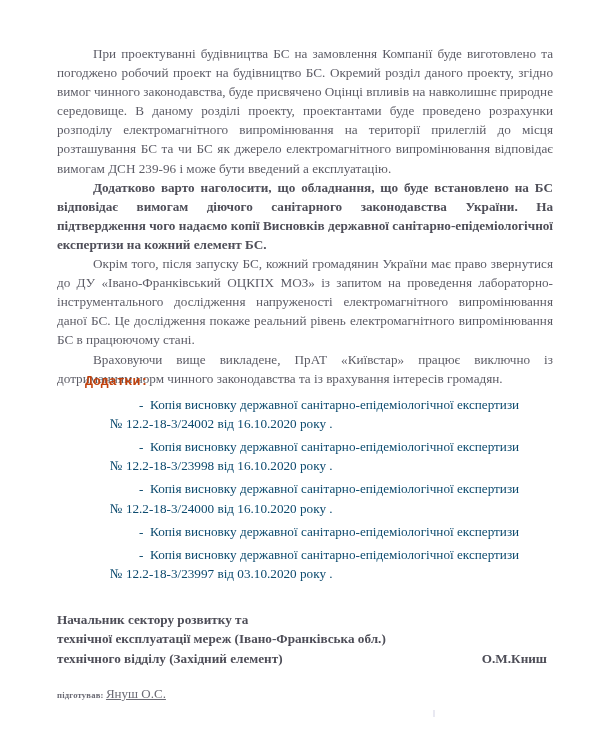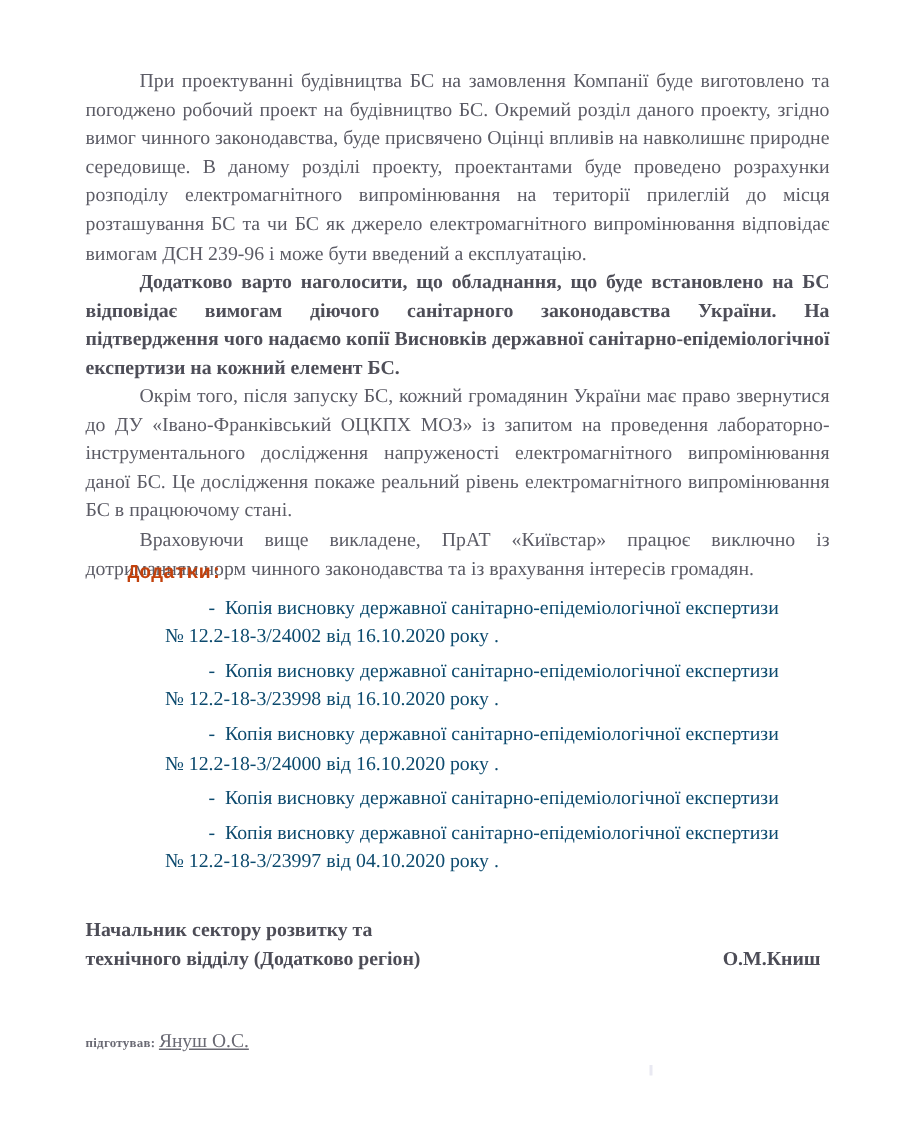--- a/index.html
+++ b/index.html
@@ -146,28 +146,29 @@
       <span class="ln1"><span>-</span>&nbsp; <span>Копія висновку державної санітарно-епідеміологічної експертизи</span></span>
       <span class="ln2">№ 12.2-18-3/24000 від 16.10.2020 року .</span>
     </div>
 
     <div class="attach-item">
       <span class="ln1"><span>-</span>&nbsp; <span>Копія висновку державної санітарно-епідеміологічної експертизи</span></span>
     </div>
 
     <div class="attach-item">
       <span class="ln1"><span>-</span>&nbsp; <span>Копія висновку державної санітарно-епідеміологічної експертизи</span></span>
-      <span class="ln2">№ 12.2-18-3/23997 від 04.10.2020 року .</span>
+      <span class="ln2">№ 12.2-18-3/23997 від 03.10.2020 року .</span>
     </div>
   </div>
 
   <div class="sign-block">
     <span class="sign-line">Начальник сектору розвитку та</span>
+    <span class="sign-line">технічної експлуатації мереж (Івано-Франківська обл.)</span>
     <div class="sign-last">
-      <span>технічного відділу (Додатково регіон)</span>
+      <span>технічного відділу (Західний елемент)</span>
       <span class="sign-name">О.М.Книш</span>
     </div>
   </div>
 
   <div class="prep-line">
     <span class="prep-label">підготував:</span>
     <span class="prep-name">Януш О.С.</span>
   </div>
 
   <div class="footer-mark"></div>

